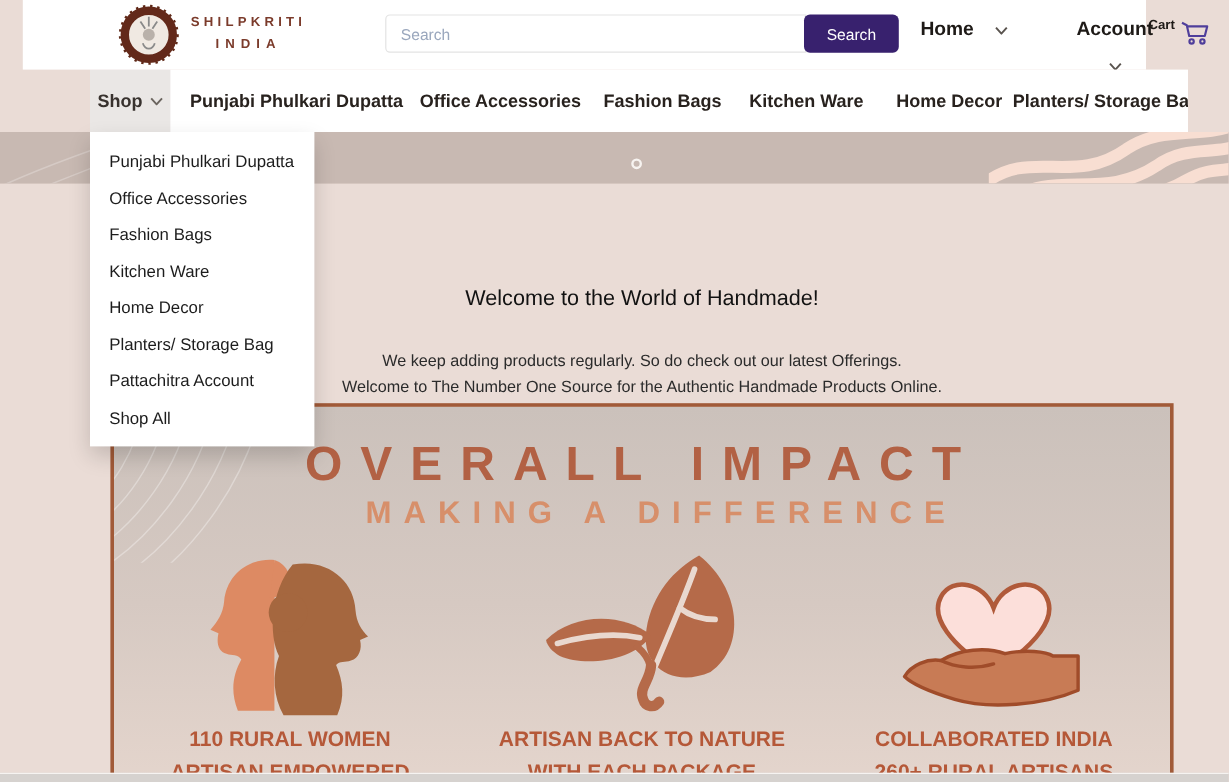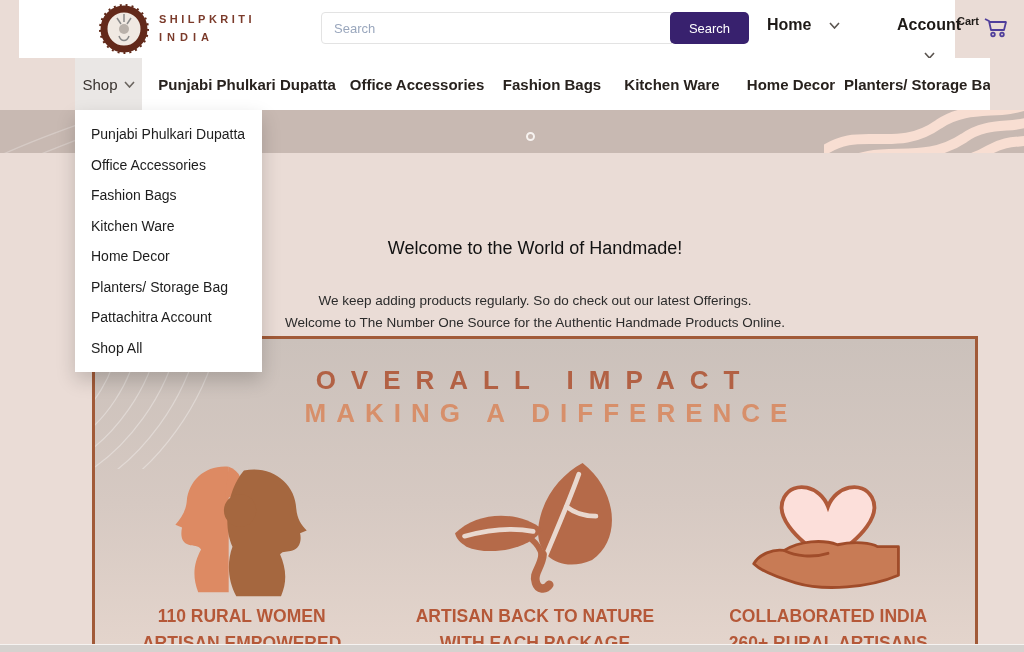--- a/index.html
+++ b/index.html
@@ -4,49 +4,49 @@
 <style>
   * { margin:0; padding:0; box-sizing:border-box; }
   html,body { width:1024px; height:652px; overflow:hidden; }
   body { font-family:"Liberation Sans", sans-serif; background:#eadcd6; position:relative; }
   .stage { position:absolute; inset:0; width:1024px; height:652px; overflow:hidden; }
 
   
   .header { position:absolute; left:0; top:0; width:936px; height:58px; background:#ffffff; z-index:5;margin-left:19px; }
   .logo { position:absolute; left:78px; top:2px; display:flex; align-items:center; gap:8px; cursor:pointer; }
   .logo-text { color:#7b3b2b; font-weight:bold; font-size:11px; letter-spacing:3.5px; line-height:1.6; }
-  .logo-text .l2 { letter-spacing:5px; }
+  .logo-text .l2 { text-align:center; letter-spacing:5px; }
   .search-wrap { position:absolute; left:302px; top:12px; width:430px; height:32px; display:flex; }
   .search-input { width:351px; height:32px; border:1px solid #e3e3e3; border-radius:4px 0 0 4px; background:#fff; padding:0 12px; font-size:13px; color:#333; outline:none; }
   .search-input::placeholder { color:#9aa7bd; }
   .search-btn { width:79px; height:32px; border:none; background:#38216e; color:#fff; font-size:13px; border-radius:5px; margin-left:-2px; cursor:pointer; font-family:"Liberation Sans", sans-serif; }
   .hdr-link { position:absolute; top:16px; display:flex; align-items:center; gap:18px; font-size:16px; font-weight:600; color:#1e1a17; cursor:pointer; }
   .chev { width:11px; height:7px; }
   .cart-link { position:absolute; left:938px; top:15px; display:flex; align-items:flex-start; gap:4px; font-size:11px; font-weight:600; color:#1e1a17; cursor:pointer; }
 
   
   .navstrip { position:absolute; left:75px; top:58px; width:915px; height:52px; background:#ffffff; overflow:hidden; z-index:6; }
-  .shop-item { position:absolute; left:0; top:0; width:67px; height:52px; background:#eae7e5; display:flex; align-items:center; justify-content:center; gap:6px; font-size:15px; font-weight:400; color:#3a3messages3330; color:#38322e; cursor:pointer; }
+  .shop-item { position:absolute; left:0; top:0; width:67px; height:52px; background:#eae7e5; display:flex; align-items:center; justify-content:center; gap:6px; font-size:15px; font-weight:700; color:#3a3messages3330; color:#38322e; cursor:pointer; }
   .nav-item { position:absolute; top:0; height:52px; display:flex; align-items:center; transform:translateX(-50%); font-size:15px; font-weight:600; color:#28221e; white-space:nowrap; cursor:pointer; }
 
   
   .band { position:absolute; left:0; top:110px; width:1024px; height:43px; background:#c8b9b2; overflow:hidden; z-index:1; }
   .band-dot { position:absolute; left:526px; top:22px; width:9px; height:9px; border:2px solid #f7f3f0; border-radius:50%; cursor:pointer; }
   .band-waves-r { position:absolute; right:0; top:0; }
   .band-waves-l { position:absolute; left:0; top:0; opacity:.5; }
 
   
   .welcome-title { position:absolute; left:92px; top:238px; width:886px; text-align:center; font-size:18px; font-weight:400; color:#121212; z-index:1; }
   .welcome-sub { position:absolute; left:92px; top:290px; width:886px; text-align:center; font-size:13.5px; color:#2b2b2b; line-height:1.6; z-index:1; }
 
   
   .banner { position:absolute; left:92px; top:336px; width:886px; height:370px; border:3px solid #a15a38;
             background:linear-gradient(180deg,#cbc1bb 0%, #d6c9c2 45%, #e9d9d0 100%); z-index:2; overflow:hidden; }
   .banner-deco-tl { position:absolute; left:0; top:0; opacity:.55; }
-  .banner-title { margin-top:26px; text-align:center; font-size:26px; font-weight:700; color:#b26144; letter-spacing:15px; }
+  .banner-title { margin-top:26px; text-align:center; font-size:40px; font-weight:700; color:#b26144; letter-spacing:15px; }
   .banner-sub { margin-top:2px; text-align:center; font-size:26px; font-weight:700; color:#d78f6a; letter-spacing:10px;margin-left:32px; }
   .stats { position:absolute; left:0; top:122px; width:880px; display:flex; }
   .stat { width:33.33%; display:flex; flex-direction:column; align-items:center; }
   .stat-icon { height:138px; display:flex; align-items:flex-end; justify-content:center; }
   .stat-caption { margin-top:4px; text-align:center; font-size:17.5px; font-weight:700; color:#b55838; line-height:1.55; }
 
   
   .dropdown { position:absolute; left:75px; top:110px; width:187px; background:#ffffff; box-shadow:0 8px 18px rgba(0,0,0,.18); padding:9px 0; z-index:10; }
   .dd-item { height:30.5px; display:flex; align-items:center; padding-left:16px; font-size:14px; color:#1d1d1d; cursor:pointer; }
 

